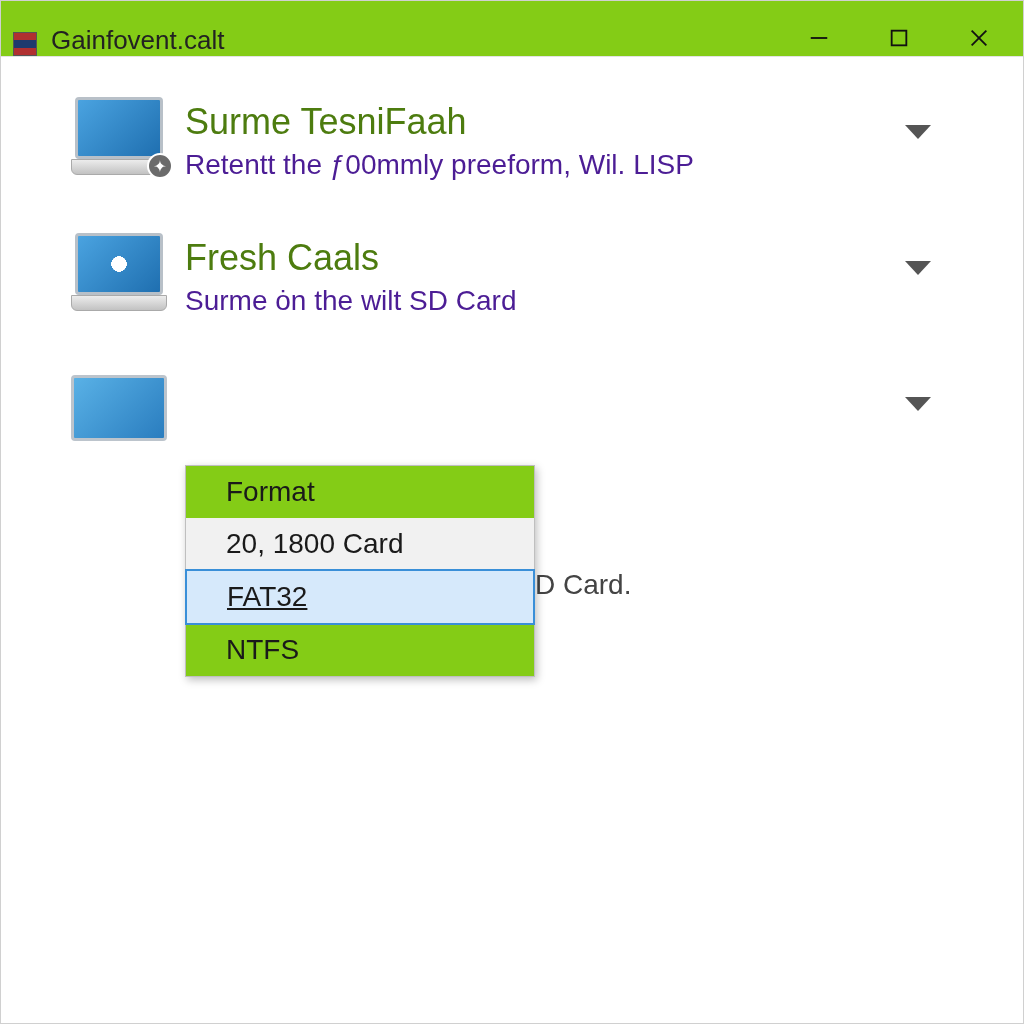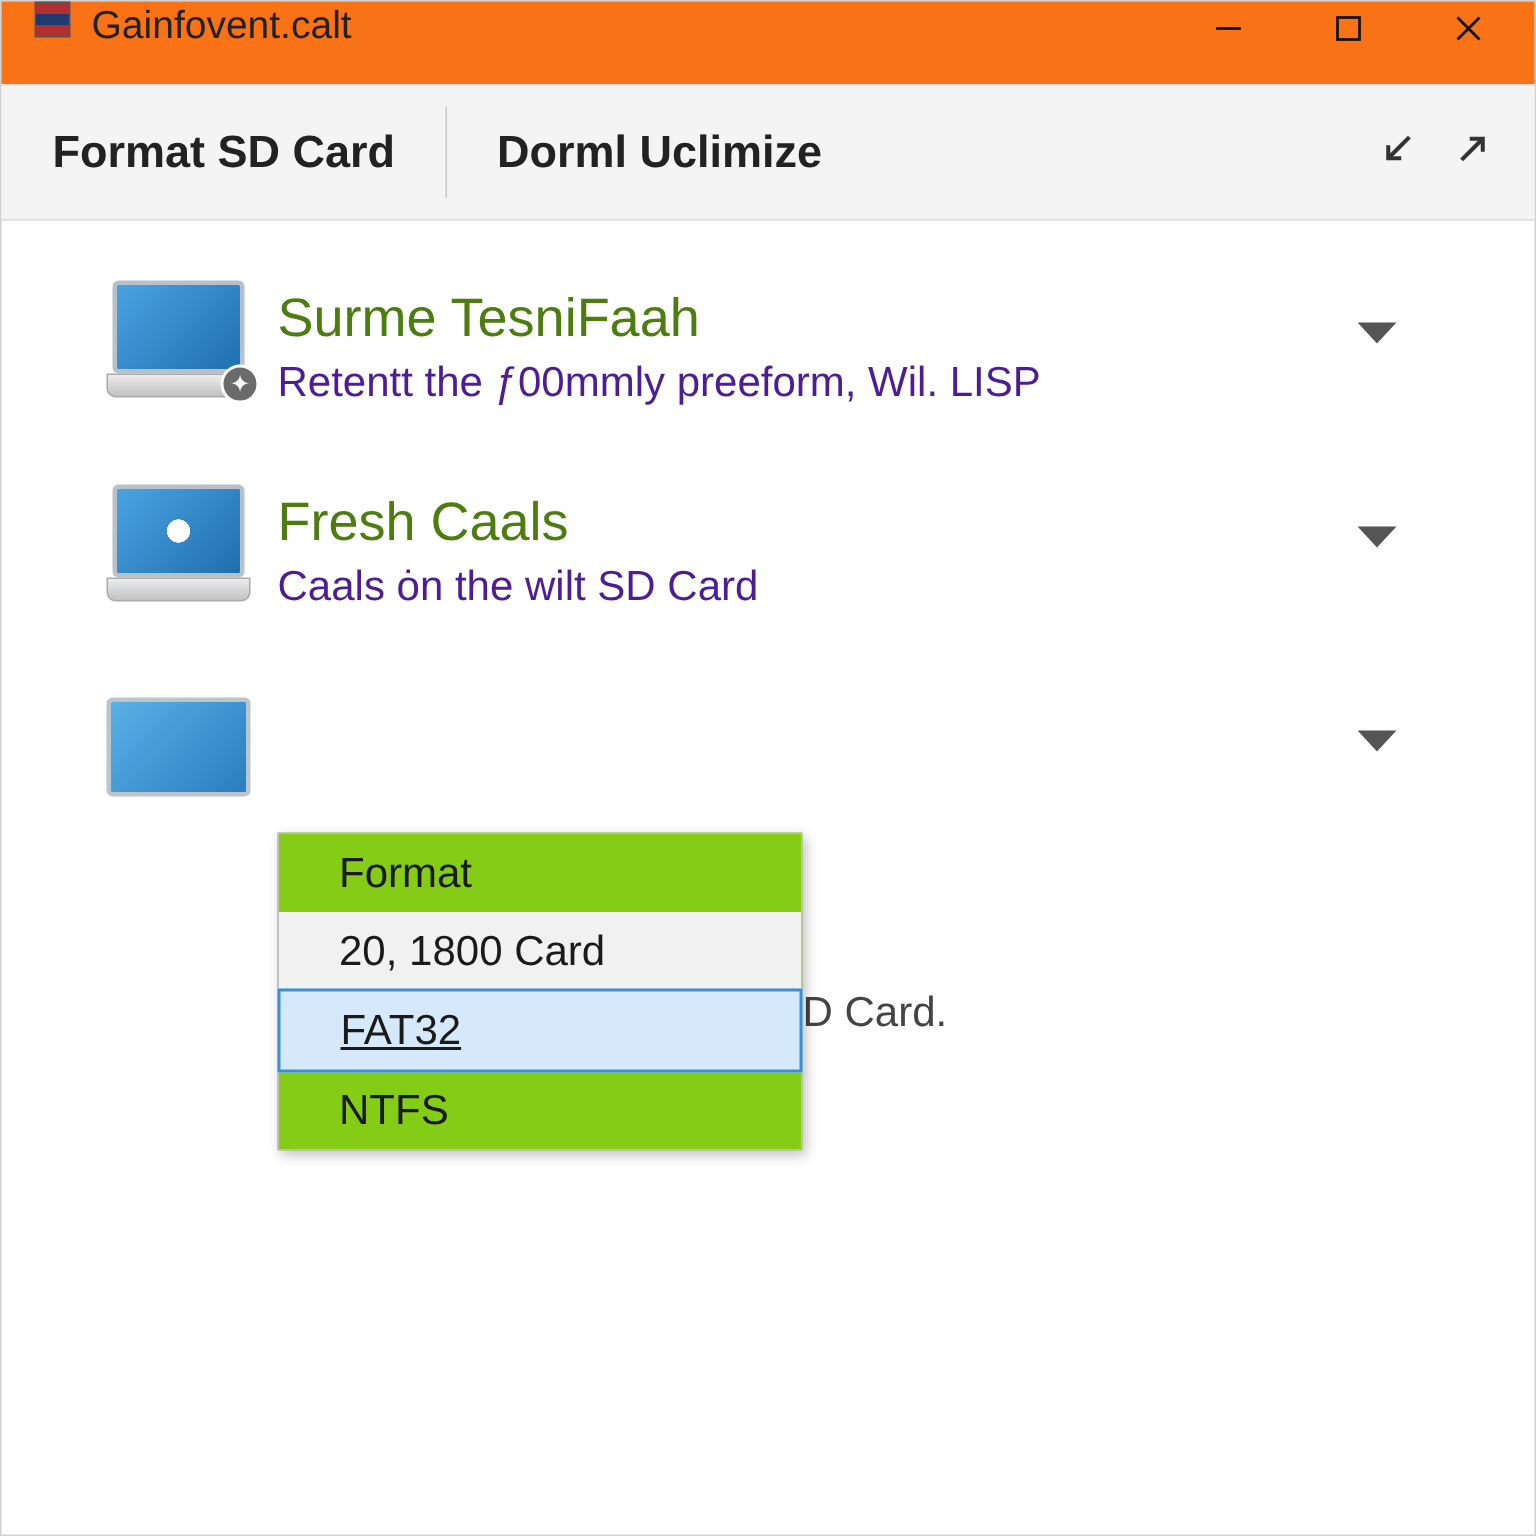--- a/index.html
+++ b/index.html
@@ -13,24 +13,24 @@
     .window {
       width: 100%;
       height: 100%;
       display: flex;
       flex-direction: column;
       border: 1px solid #d0d0d0;
     }
     
     .title-bar {
       height: 56px;
-      background: #f97316;
-      display: flex;
-      align-items: flex-start;
-      padding: 0 6px 0 22px;
+      background: #84cc16;
+      display: flex;
+      align-items: flex-end;
+      padding: 0 6px 0 12px;
       border-bottom: 1px solid #e3e3e3;
     }
     .app-icon {
       width: 24px;
       height: 24px;
       margin-right: 14px;
       background: linear-gradient(#b03030 0 33%, #1e3a6e 33% 66%, #b03030 66%);
       border: 1px solid #555;
     }
     .title-text {
@@ -223,43 +223,20 @@
       </div>
       <div class="win-btn">
         <svg viewBox="0 0 24 24">
             <line x1="4" y1="4" x2="20" y2="20"></line>
             <line x1="20" y1="4" x2="4" y2="20"></line>
           </svg>
       </div>
     </div>
   </div>
 
-  <div class="tab-bar">
-    <div class="tab">
-      <span>Format SD Card</span>
-    </div>
-    <div class="tab">
-      <span>Dorml Uclimize</span>
-    </div>
-    <div class="tab-bar-spacer"></div>
-    <div class="tab-icons">
-      <div>
-        <svg viewBox="0 0 24 24">
-            <line x1="19" y1="5" x2="6" y2="18"></line>
-            <polyline points="6,10 6,18 14,18"></polyline>
-          </svg>
-      </div>
-      <div>
-        <svg viewBox="0 0 24 24">
-            <line x1="5" y1="19" x2="18" y2="6"></line>
-            <polyline points="10,6 18,6 18,14"></polyline>
-          </svg>
-      </div>
-    </div>
-  </div>
 
   <div class="content">
 
     <div class="item-row">
       <div class="item-icon">
         <div class="laptop">
           <div class="lap-screen"></div>
           <div class="lap-base"></div>
           <div class="badge-x">✦</div>
         </div>
@@ -277,21 +254,21 @@
 
     <div class="item-row">
       <div class="item-icon">
         <div class="laptop compass">
           <div class="lap-screen"></div>
           <div class="lap-base"></div>
         </div>
       </div>
       <div class="item-text">
         <div class="item-title">Fresh Caals</div>
-        <div class="item-subtitle">Caals ȯn the wilt SD Card</div>
+        <div class="item-subtitle">Surme ȯn the wilt SD Card</div>
       </div>
       <div class="item-arrow">
         <svg viewBox="0 0 30 24">
             <polygon points="2,6 28,6 15,20" fill="#555"></polygon>
           </svg>
       </div>
     </div>
 
     <div class="item-row">
       <div class="item-icon">

